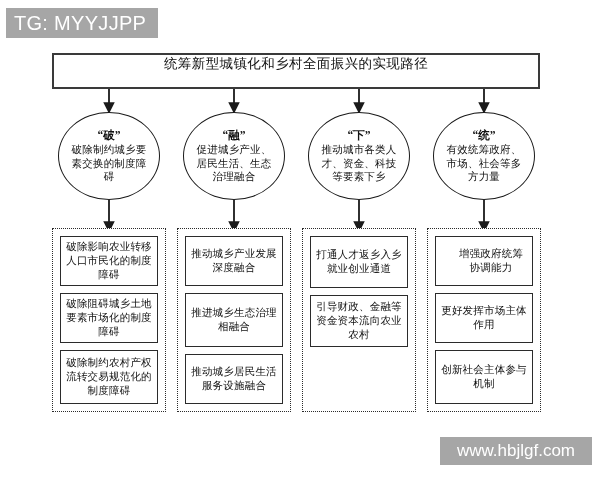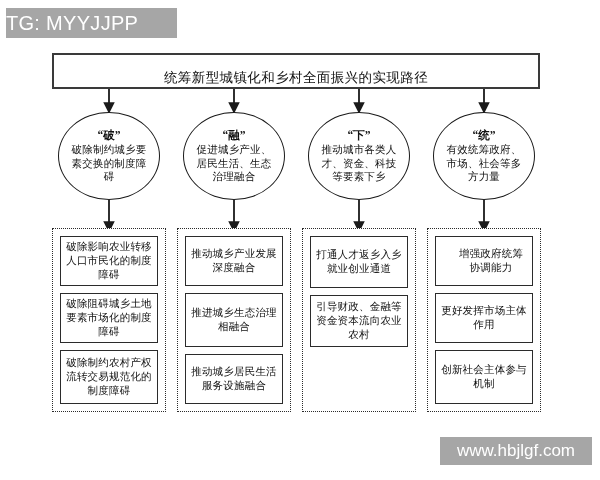--- a/index.html
+++ b/index.html
@@ -20,27 +20,28 @@
     width: 600px;
     height: 480px;
     background: #ffffff;
   }
 
   
   .tg-tag {
     position: absolute;
     left: 6px;
     top: 8px;
-    width: 171px;
+    width: 152px;
     height: 30px;
     background: #a6a6a6;
     color: #ffffff;
     font-family: "Liberation Sans", "DejaVu Sans", sans-serif;
     font-size: 20px;
     line-height: 30px;
+    padding-left: 8px;
     box-sizing: border-box;
     letter-spacing: 0.3px;
     white-space: nowrap;
   }
 
   
   .watermark {
     position: absolute;
     left: 440px;
     top: 437px;
@@ -60,21 +61,21 @@
   .title-box {
     position: absolute;
     left: 52px;
     top: 53px;
     width: 488px;
     height: 36px;
     border: 2px solid #3a3a3a;
     background: #ffffff;
     box-sizing: border-box;
     display: flex;
-    align-items: flex-end;
+    align-items: flex-start;
     justify-content: center;
   }
   .title-box .title-text {
     font-size: 13.5px;
     color: #111111;
     letter-spacing: 0.4px;
     white-space: nowrap;
   }
 
   

